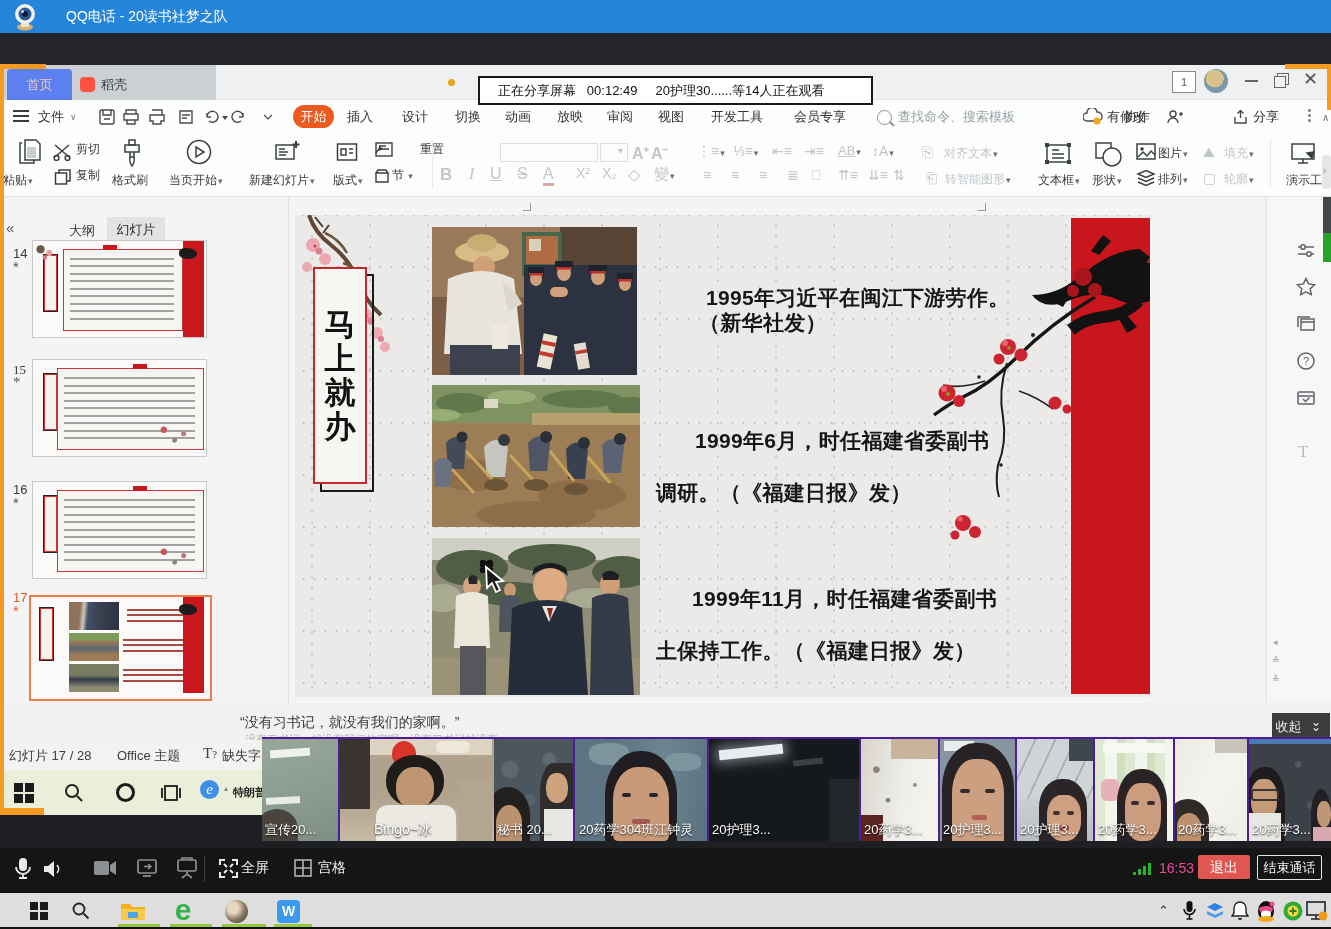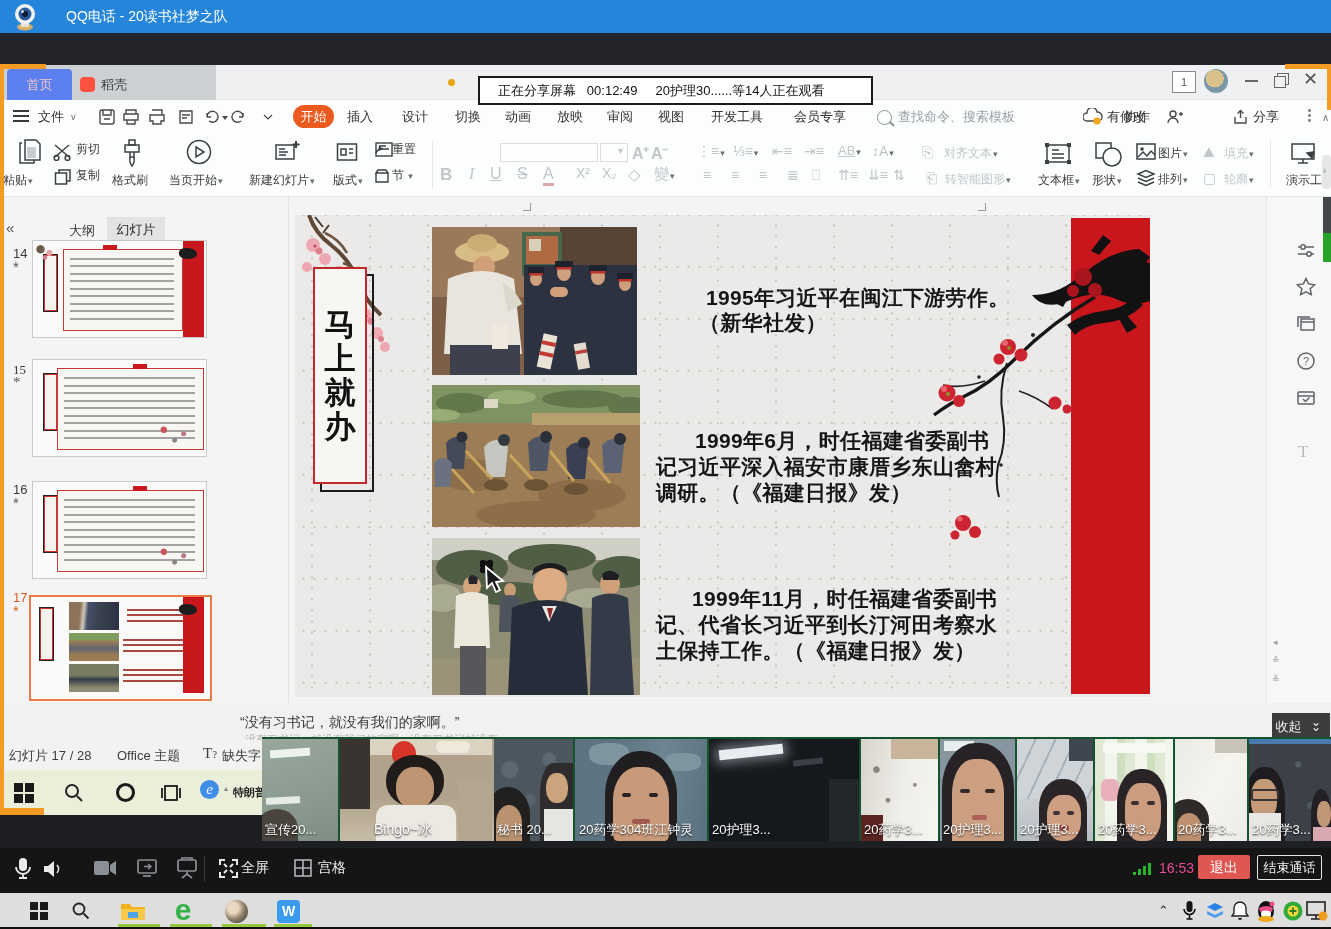--- a/index.html
+++ b/index.html
@@ -30,21 +30,21 @@
 #canvas{left:289px;top:197px;width:977px;height:506px;background:#f4f4f5;}
 #slide{left:6px;top:18px;width:855px;height:482px;background:#ebeae8;
  background-image:radial-gradient(circle,#c6c4c1 1px,rgba(0,0,0,0) 1.2px),radial-gradient(circle,#c6c4c1 1px,rgba(0,0,0,0) 1.2px);
  background-size:11px 52px,58px 11px;background-position:3px 26px,46px 5px;}
 #sidebar{left:1266px;top:197px;width:65px;height:543px;background:#f7f7f8;border-left:1px solid #e4e4e5;}
 #notesbar{left:0;top:703px;width:1331px;height:37px;background:#f1f1f0;}
 #statusbar{left:0;top:740px;width:1331px;height:30px;background:#f2f2f1;font-size:13px;color:#3c3c3c;}
 #ptaskbar{left:0;top:770px;width:1331px;height:45px;background:#e9efd9;}
 #darkland{left:0;top:815px;width:1331px;height:33px;background:#1d1f22;}
 
-#vstrip{left:262px;top:737px;width:1069px;height:104px;background:#14532d;}
+#vstrip{left:262px;top:737px;width:1069px;height:104px;background:#4c1d95;}
 .vtile{position:absolute;top:2px;height:102px;overflow:hidden;}
 .vtile>div{filter:blur(0.6px);}
 .vtile>div.vlabel{filter:none;}
 .vlabel{position:absolute;bottom:2px;left:3px;color:#fff;font-size:13px;text-shadow:0 1px 2px rgba(0,0,0,.9);white-space:nowrap;}
 
 #qqctl{left:0;top:848px;width:1331px;height:45px;background:#151515;}
 
 #wtask{left:0;top:893px;width:1331px;height:36px;background:#dedede;}
 
 .ob{background:#f59a23;}
@@ -202,21 +202,21 @@
     </svg>
   <div class="tlab" style="left:333px;top:39px;">版式<span class="caret">▾</span></div>
   <svg class="abs" style="left:374px;top:8px;" width="20" height="18" viewBox="0 0 20 18">
       <g fill="none" stroke="#3d4043" stroke-width="1.4">
         <rect x="2" y="2" width="16" height="13"></rect>
         <path d="M5 5 h7 M5 8 h10"></path>
         <path d="M2 12 a6 6 0 0 1 6-4" stroke-width="1.6"></path>
         <path d="M5.5 6 l2.5 2 l-3 1 z" fill="#3d4043"></path>
       </g>
     </svg>
-  <div class="tlab" style="left:392px;top:8px;">重置</div>
+  <div class="tlab" style="left:392px;top:8px;padding-left:28px;">重置</div>
   <svg class="abs" style="left:374px;top:35px;" width="16" height="16" viewBox="0 0 16 16">
       <g fill="none" stroke="#3d4043" stroke-width="1.4">
         <path d="M2 5 v9 h12 v-9"></path>
         <path d="M2 5 l2-3 h8 l2 3 z"></path>
       </g>
     </svg>
   <div class="tlab" style="left:392px;top:34px;">节 <span class="caret">▾</span></div>
   <div class="abs" style="left:432px;top:8px;width:1px;height:48px;background:#e8e9ea;"></div>
 
   <div class="abs gr" style="left:500px;top:10px;width:96px;height:17px;border:1px solid #dcdee0;"></div>
@@ -515,24 +515,22 @@
         <path d="M115 70 l3 12 l3-12 z" fill="#8a2a28"></path>
 
     <ellipse cx="178" cy="46" rx="10" ry="11" fill="#cfa077"></ellipse>
     <path d="M170 36 q8-7 17 1 l-1 5 h-15 z" fill="#1e1e24"></path>
     <path d="M160 60 q18-9 36 0 l6 97 h-44 z" fill="#343b48"></path>
   </svg>
 
   <div class="abs stx" style="left:411px;top:69px;">1995年习近平在闽江下游劳作。</div>
   <div class="abs stx" style="left:404px;top:94px;">（新华社发）</div>
   <div class="abs stx" style="left:400px;top:212px;">1999年6月，时任福建省委副书</div>
-  <div class="abs stx" style="left:361px;top:238px;">记习近平深入福安市康厝乡东山畲村</div>
   <div class="abs stx" style="left:361px;top:264px;">调研。（《福建日报》发）</div>
   <div class="abs stx" style="left:397px;top:370px;">1999年11月，时任福建省委副书</div>
-  <div class="abs stx" style="left:361px;top:396px;">记、代省长习近平到长汀河田考察水</div>
   <div class="abs stx" style="left:361px;top:422px;">土保持工作。（《福建日报》发）</div>
 
   <svg class="abs" style="left:620px;top:20px;" width="235" height="320" viewBox="0 0 235 320">
     <g fill="#121212">
       <path d="M235 28 q-42-10-74 16 q-20 16-44 16 q12 16 36 6 q26-12 48-2 q16 8 34 2 z"></path>
       <path d="M172 36 q24-20 52-22 l11 8 l-8 12 q-30-6-48 10 z"></path>
       <path d="M228 70 q-16 16-40 18 q-18 2-28 12 l-8-10 q16-12 36-14 q20-2 32-14 z"></path>
       <path d="M176 16 l12-16 l8 6 l-12 14 z M210 78 l12 14 l-10 6 l-8-14 z M150 52 l-10 16 l8 4 l8-14 z"></path>
     </g>
     <path d="M180 62 q-44 26-80 62 q-26 26-52 38 q-14 7-29 18" fill="none" stroke="#161616" stroke-width="3.3"></path>

